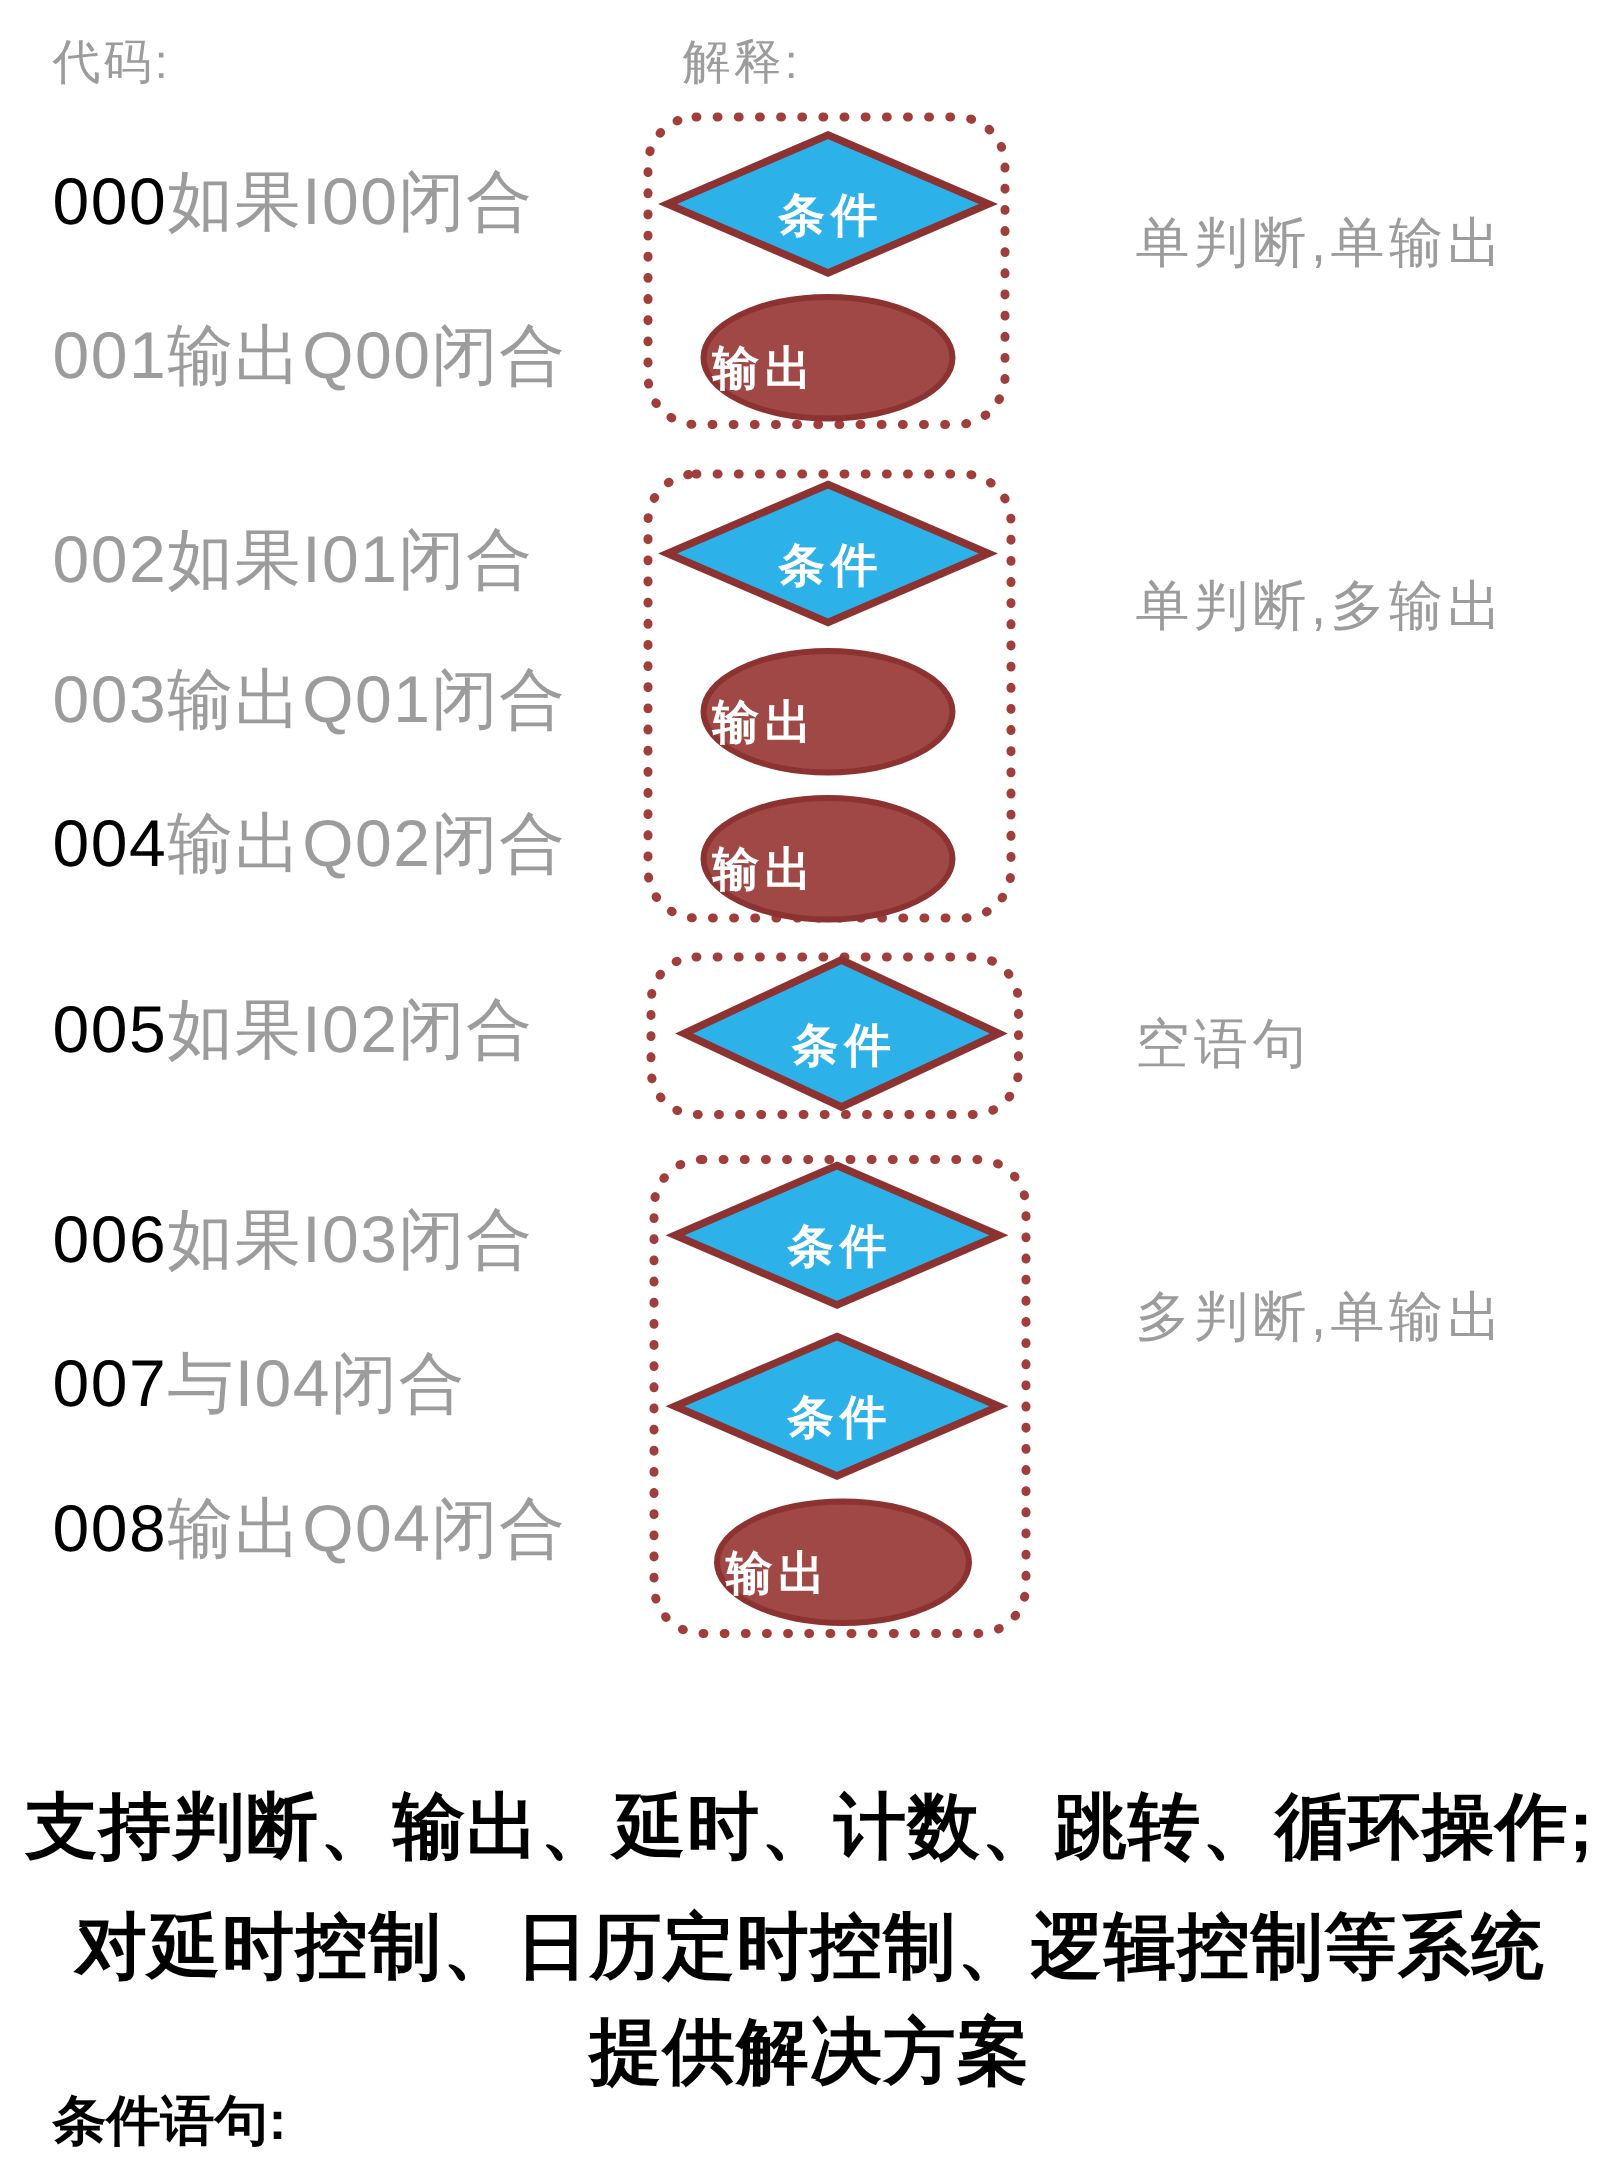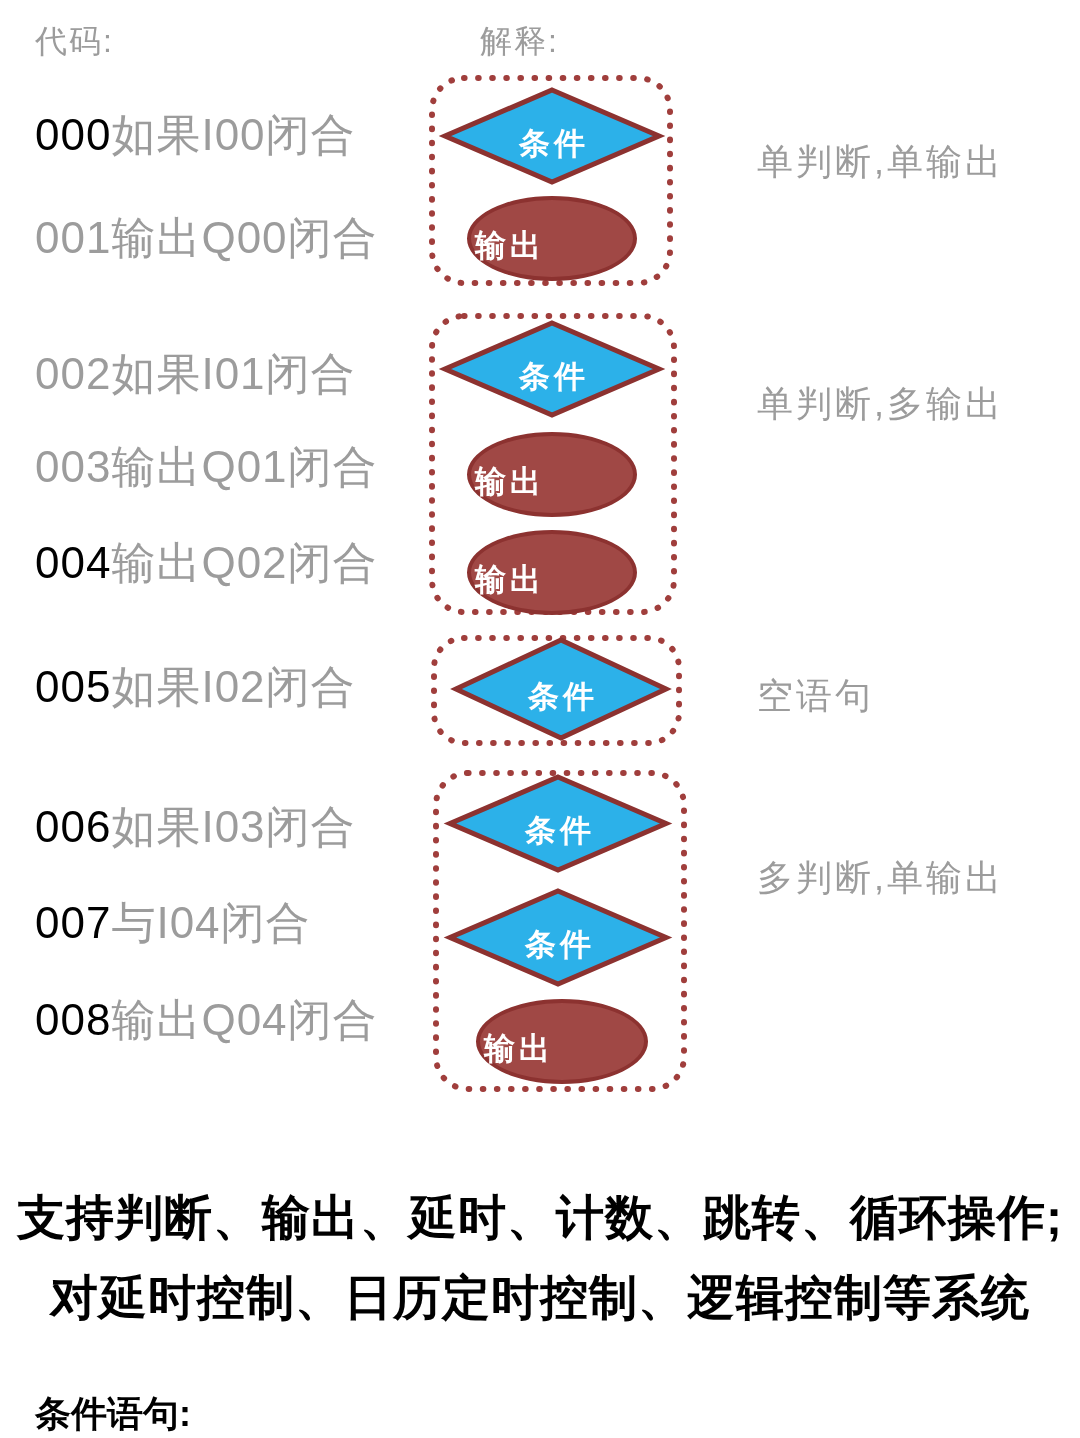--- a/index.html
+++ b/index.html
@@ -36,21 +36,21 @@
 
   .footer-line{position:absolute;left:0;width:100%;text-align:center;font-size:48px;font-weight:bold;color:#000000;letter-spacing:1px;white-space:nowrap;}
   .section-header{position:absolute;left:35px;font-size:36px;font-weight:bold;color:#000000;}
 </style>
 </head>
 <body>
 
 <div class="canvas">
 
   <div class="col-header" style="left:35px;top:20px;">代码:</div>
-  <div class="col-header" style="left:480px;top:20px;">解释:</div>
+  <div class="col-header" style="left:455px;top:20px;">解释:</div>
 
   <div class="code-line" style="top:112px;">
     <span class="num black">000</span><span class="rest">如果I00闭合</span>
   </div>
   <div class="code-line" style="top:215px;">
     <span class="num">001</span><span class="rest">输出Q00闭合</span>
   </div>
   <div class="code-line" style="top:351px;">
     <span class="num">002</span><span class="rest">如果I01闭合</span>
   </div>
@@ -130,15 +130,16 @@
       </svg>
     <span class="shape-label">条件</span>
   </div>
   <div class="oval" style="left:476px;top:999px;width:172px;height:85px;">
     <span class="shape-label">输出</span>
   </div>
   <div class="annotation" style="top:854px;">多判断,单输出</div>
 
   <div class="footer-line" style="top:1186px;">支持判断、输出、延时、计数、跳转、循环操作;</div>
   <div class="footer-line" style="top:1266px;">对延时控制、日历定时控制、逻辑控制等系统</div>
+  <div class="footer-line" style="top:1336px;">提供解决方案</div>
   <div class="section-header" style="top:1390px;">条件语句:</div>
 
 </div>
 
 </body></html>

